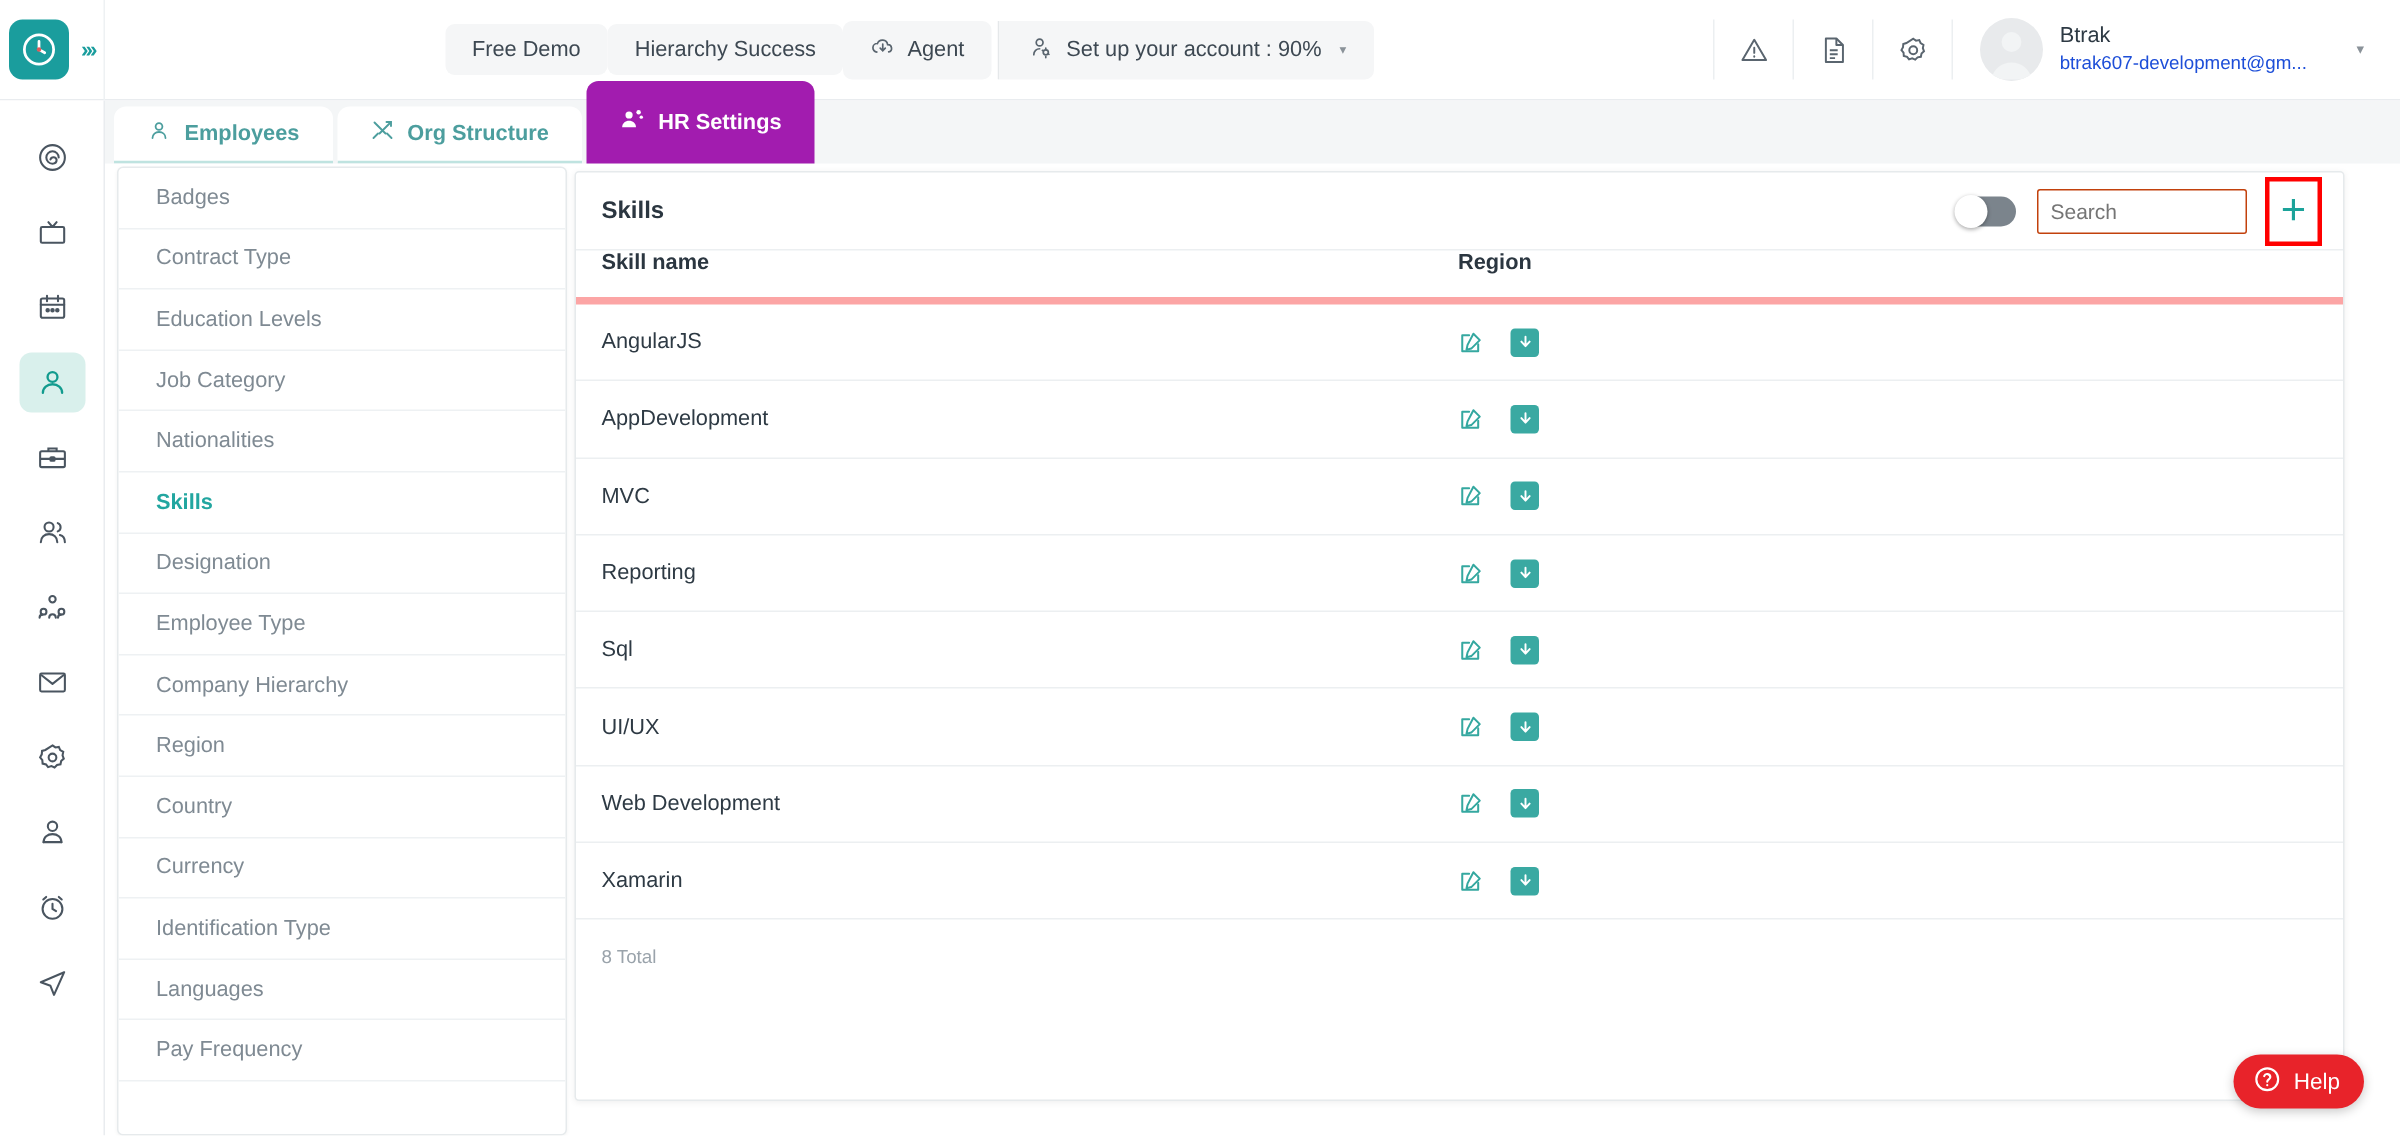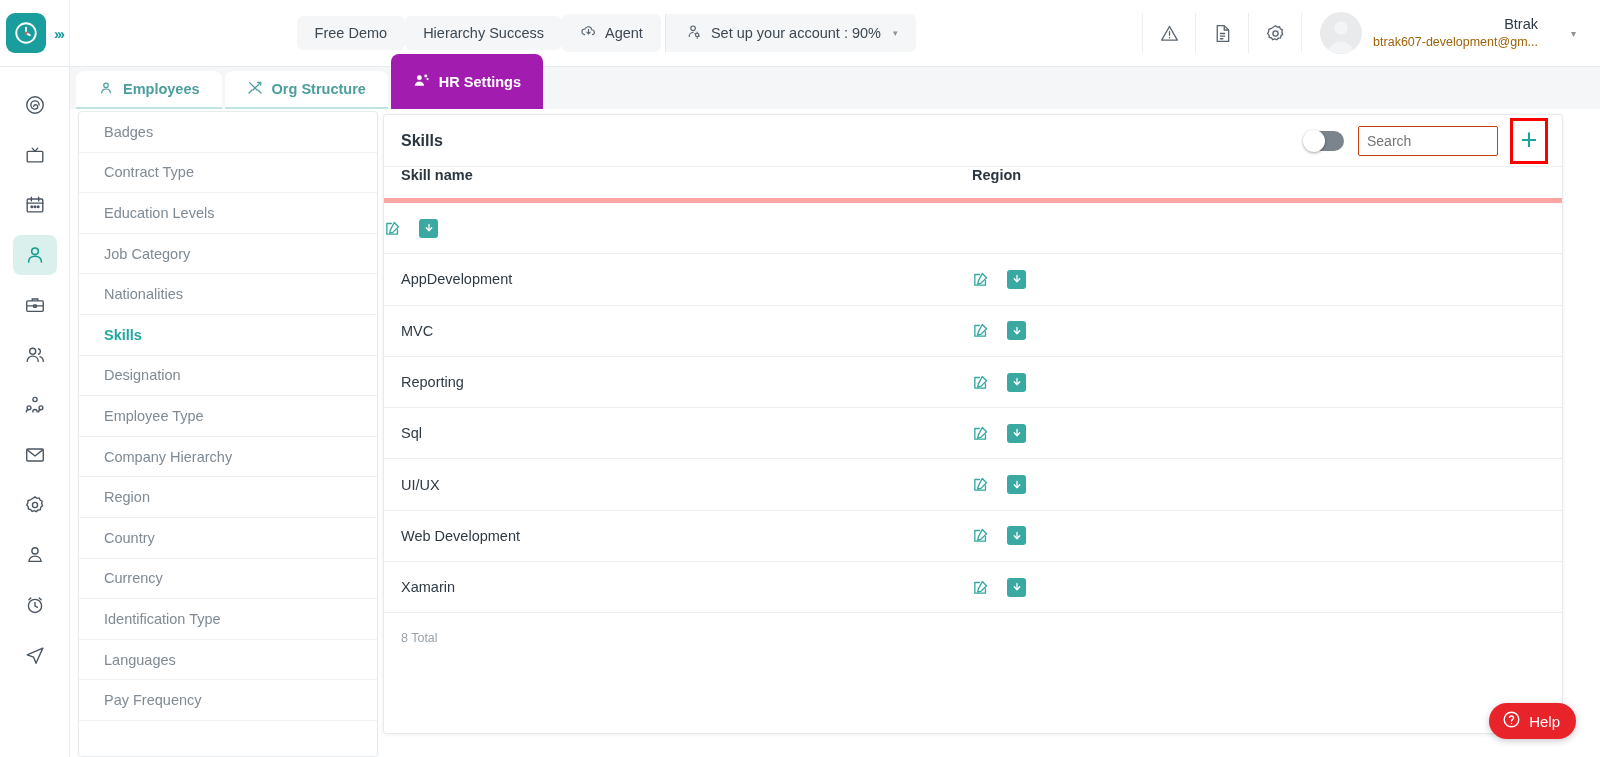--- a/index.html
+++ b/index.html
@@ -46,22 +46,22 @@
     border-left: 1px solid #eceff1; cursor: pointer;
   }
   .user-cell {
     display: flex; align-items: center; gap: 11px;
     border-left: 1px solid #eceff1; padding: 0 10px 0 18px; height: 40px; cursor: pointer;
   }
   .avatar {
     width: 42px; height: 42px; border-radius: 50%; background: #e8eaec;
     display: flex; align-items: flex-end; justify-content: center; overflow: hidden;
   }
-  .u-name { font-size: 14.5px; color: #2e3a44; line-height: 1.3; text-align: right; }
-  .u-mail { font-size: 12.5px; color: #a16207; line-height: 1.35; }
+  .u-name { font-size: 14.5px; color: #2e3a44; line-height: 1.3; }
+  .u-mail { font-size: 12.5px; color: #1d4ed8; line-height: 1.35; }
   .user-caret { color: #8a9299; font-size: 10px; margin: 0 14px 0 22px; }
 
   
   .rail {
     position: absolute; top: 67px; left: 0; width: 70px; height: 690px;
     background: #ffffff; border-right: 1px solid #e9ecef;
     display: flex; flex-direction: column; align-items: center;
     padding-top: 18px; gap: 10px;
   }
   .rail-item {
@@ -427,20 +427,21 @@
     </div>
 
     <div class="tbl-head">
       <div class="th name">Skill name</div>
       <div class="th actions">Region</div>
     </div>
 
     <div>
 
       <div class="row">
+        <div class="cell-name">AngularJS</div>
         <div class="cell-actions">
           <span class="act-edit">
             <svg width="17" height="17" viewBox="0 0 24 24" fill="none" stroke="#35a8a0" stroke-width="1.9" stroke-linecap="round" stroke-linejoin="round">
               <path d="M19 13.5V20H4V5h6.5"></path>
                 <path d="M14.5 3.5 20.5 9.5 12.5 17.5 8 18.5 9 14z"></path>
             </svg>
           </span>
           <span class="act-arch">
             <svg width="12" height="12" viewBox="0 0 24 24" fill="none" stroke="#ffffff" stroke-width="2.6" stroke-linecap="round" stroke-linejoin="round">
               <path d="M12 5v12M6.5 11.5 12 17.5l5.5-6"></path>

